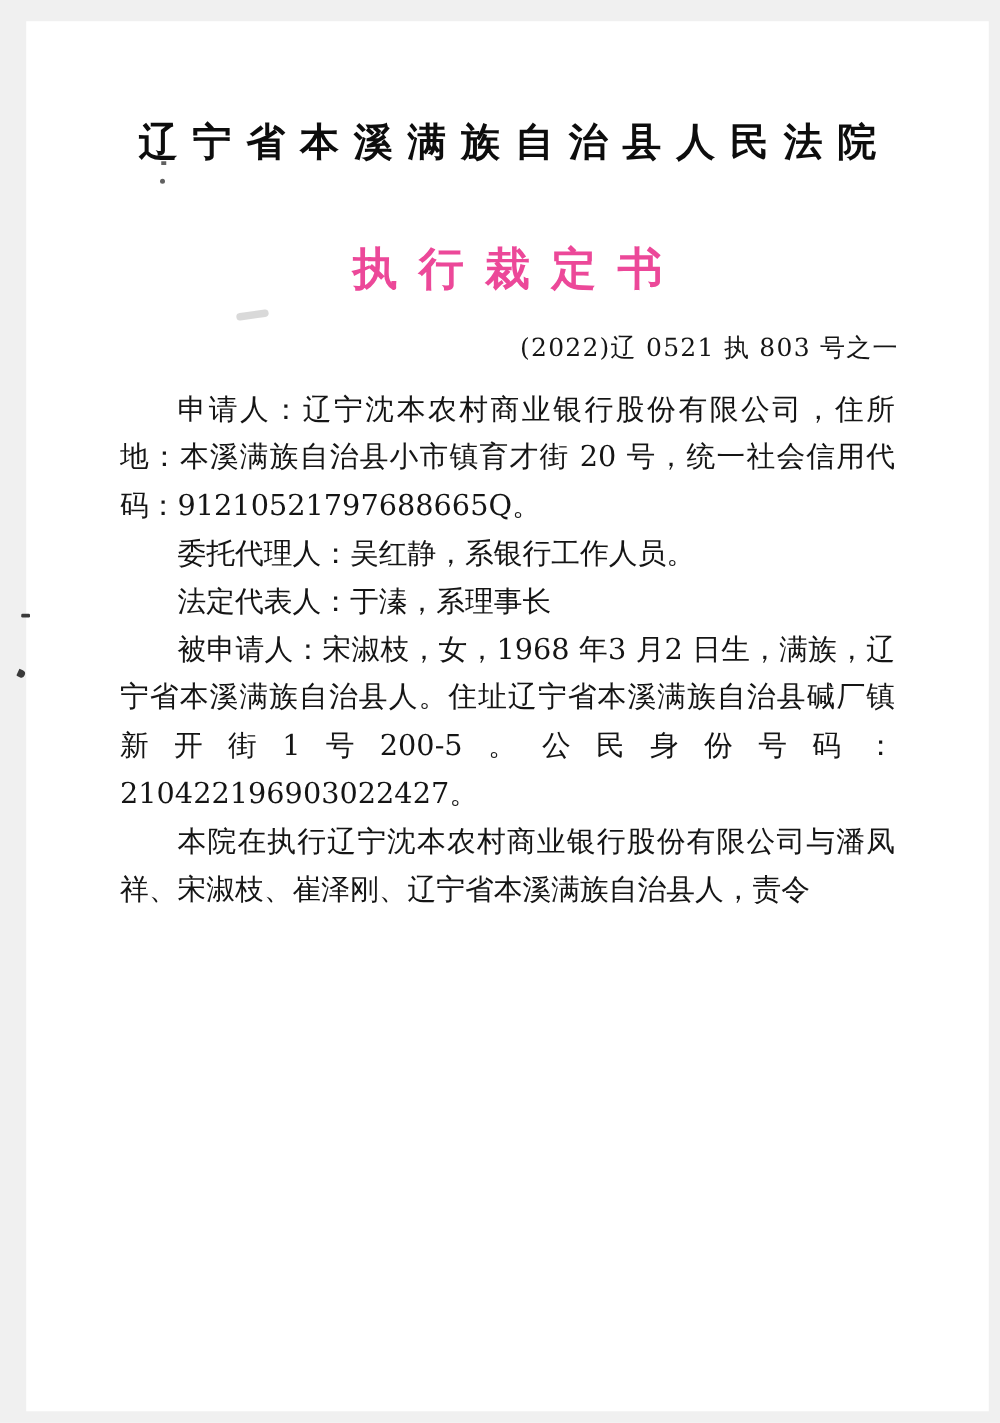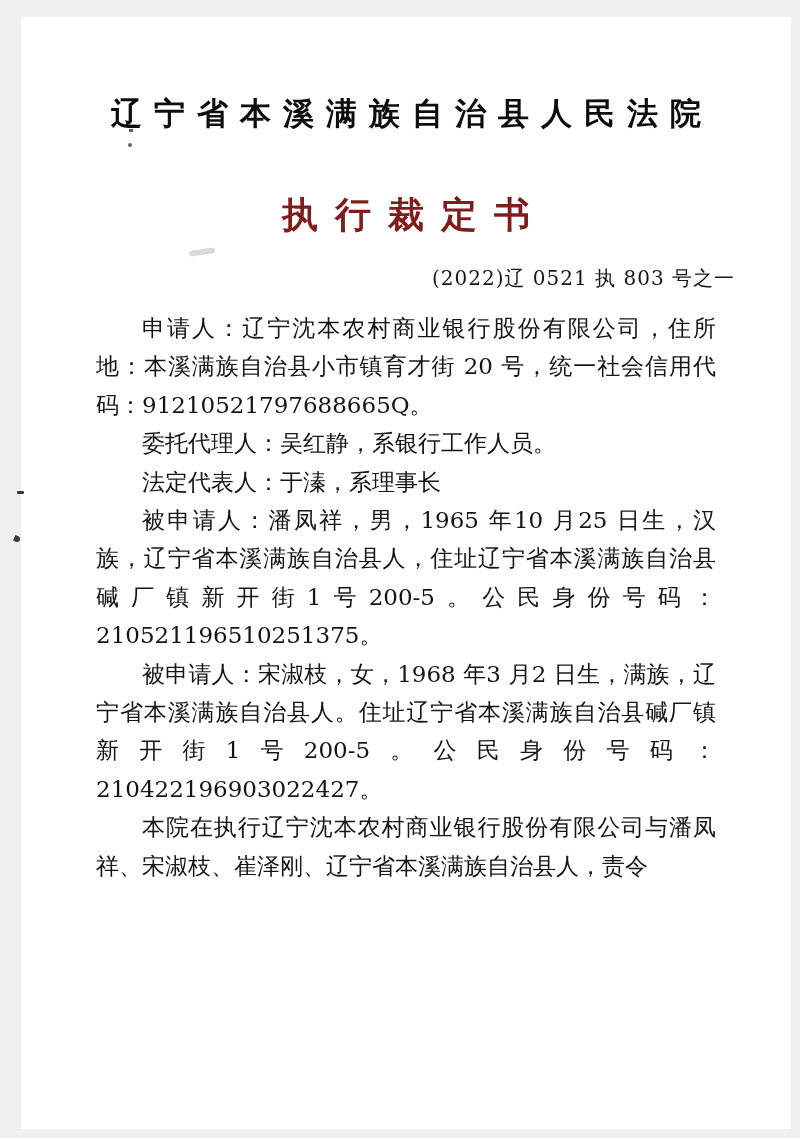--- a/index.html
+++ b/index.html
@@ -31,27 +31,27 @@
     color: #0d0d0d;
     white-space: nowrap;
   }
   .doc-title {
     margin-top: 56px;
     text-align: center;
     font-size: 36px;
     font-weight: bold;
     letter-spacing: 17px;
     padding-left: 17px;
-    color: #7f1d1d;
+    color: #ec4899;
     white-space: nowrap;
   }
   .case-no {
     margin-top: 25px;
     text-align: right;
-    padding-right: 56px;
+    padding-right: 72px;
     font-size: 20px;
     color: #161616;
     letter-spacing: 1px;
   }
   .body-text {
     margin: 17px auto 0 auto;
     width: 620px;
     font-size: 23px;
     line-height: 38.4px;
     text-align: justify;
@@ -78,21 +78,20 @@
     <h1 class="court-name">辽宁省本溪满族自治县人民法院</h1>
 
     <h2 class="doc-title">执行裁定书</h2>
 
     <div class="case-no">(2022)辽 0521 执 803 号之一</div>
 
     <div class="body-text">
       <p>申请人：辽宁沈本农村商业银行股份有限公司，住所地：本溪满族自治县小市镇育才街 20 号，统一社会信用代码：91210521797688665Q。</p>
       <p>委托代理人：吴红静，系银行工作人员。</p>
       <p>法定代表人：于溱，系理事长</p>
-      <p>被申请人：潘凤祥，男，1965 年10 月25 日生，汉族，辽宁省本溪满族自治县人，住址辽宁省本溪满族自治县碱厂镇新开街1号200-5。公民身份号码：210521196510251375。</p>
       <p>被申请人：宋淑枝，女，1968 年3 月2 日生，满族，辽宁省本溪满族自治县人。住址辽宁省本溪满族自治县碱厂镇新开街1号200-5。公民身份号码：210422196903022427。</p>
       <p>本院在执行辽宁沈本农村商业银行股份有限公司与潘凤祥、宋淑枝、崔泽刚、辽宁省本溪满族自治县人，责令</p>
     </div>
 
     <div class="artifact artifact-dot-1"></div>
     <div class="artifact artifact-dot-2"></div>
     <div class="artifact artifact-smudge"></div>
   </div>
 
   <div class="artifact artifact-dash"></div>

